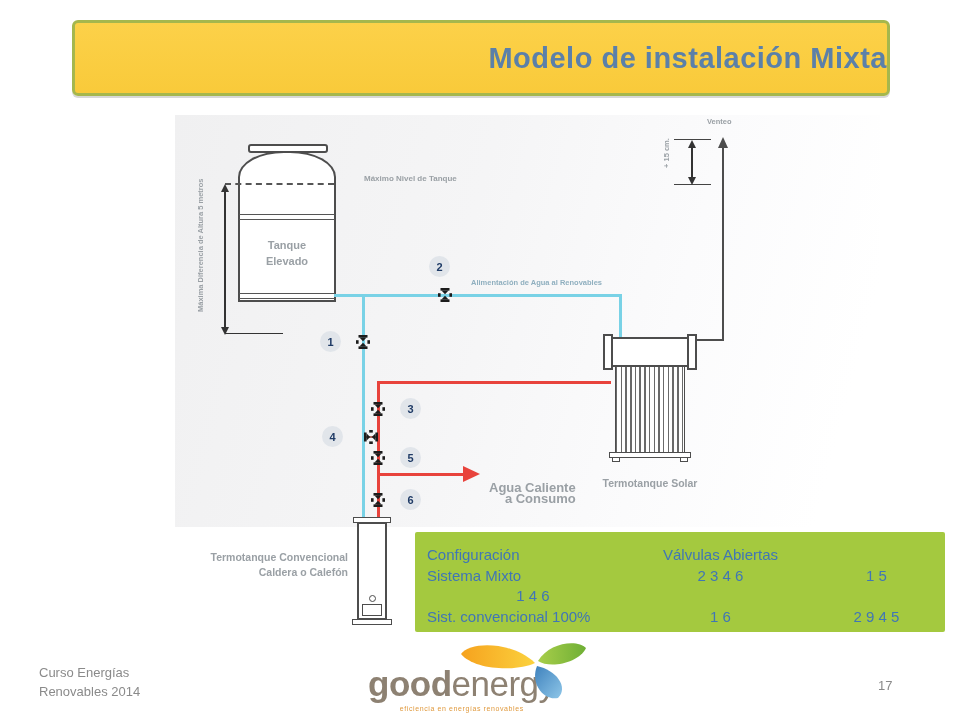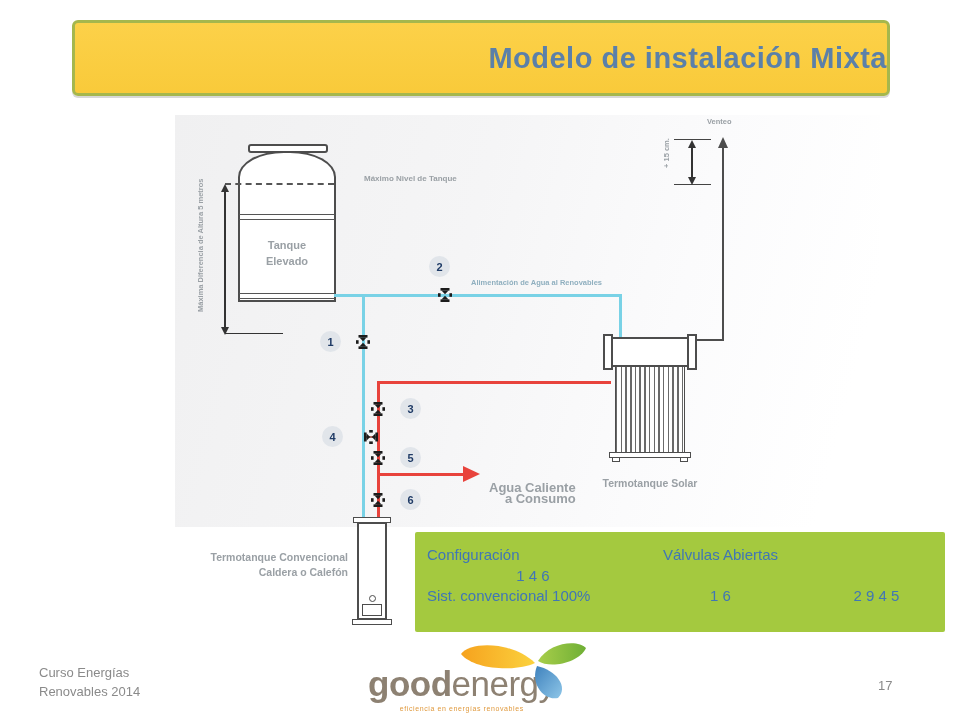--- a/index.html
+++ b/index.html
@@ -170,20 +170,25 @@
   <div class="outline thin" style="left:352px;top:619px;width:40px;height:6px;"></div>
   <div class="outline thin" style="left:369px;top:595px;width:7px;height:7px;border-radius:50%;"></div>
   <div class="outline thin" style="left:362px;top:604px;width:20px;height:12px;"></div>
   <div class="lbl prelines" style="left:180px;top:550px;width:168px;text-align:right;font-size:10.5px;line-height:15px;">Termotanque Convencional
 Caldera o Calefón</div>
 
   <div class="abs gtable">
     <div class="grid">
       <div class="c">Configuración</div>
       <div class="c ctr">Válvulas Abiertas</div>
+    </div>
+    <div class="grid">
+      <div class="c">Sistema Mixto</div>
+      <div class="c ctr">2 3 4 6</div>
+      <div class="c ctr">1 5</div>
     </div>
     <div class="grid">
       <div class="c ctr">1 4 6</div>
     </div>
     <div class="grid">
       <div class="c">Sist. convencional 100%</div>
       <div class="c ctr">1 6</div>
       <div class="c ctr">2 9 4 5</div>
     </div>
   </div>

